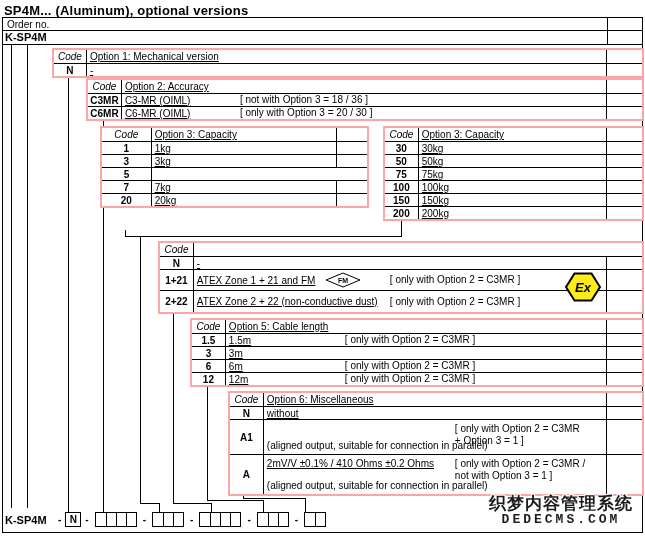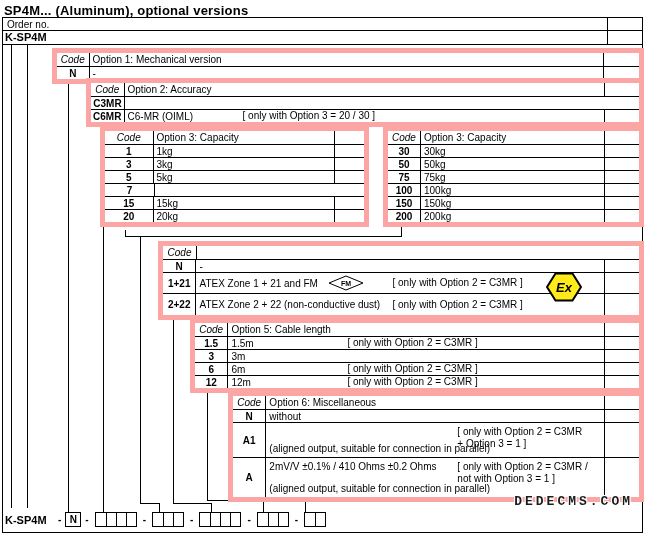--- a/index.html
+++ b/index.html
@@ -9,28 +9,28 @@
     color:#000; font-size:10px;
   }
   .abs { position:absolute; }
   .line { position:absolute; background:#000; }
   #doc-title { left:4px; top:3px; font-size:13px; font-weight:bold; letter-spacing:.2px; }
   #outer-box { left:2px; top:17px; width:641px; height:516px; border:1px solid #000; }
   #order-no-label { left:7px; top:19px; }
   #product-code-label { left:5px; top:31px; font-weight:bold; font-size:11px; }
 
   
-  .tbl { position:absolute; border:5px solid #fca5a5; background:#fff;
+  .tbl { position:absolute; border:2px solid #fca5a5; background:#fff;
          width:calc(var(--cw) + var(--dw) + var(--nw) + 2px); }
   .trow { display:flex; height:13px; }
   .trow + .trow { border-top:1px solid #000; }
   .ccode { width:var(--cw); border-right:1px solid #000; display:flex;
            align-items:center; justify-content:center; font-weight:bold; }
   .cdesc { width:var(--dw); border-right:1px solid #000; display:flex;
-           align-items:center; position:relative; padding-left:3px; }
+           align-items:center; position:relative; padding-left:3px;text-decoration:underline; }
   .cnarrow { width:var(--nw); }
   .thead .ccode { font-weight:normal; font-style:italic; }
   .thead .cdesc { font-weight:normal; }
   .constraint { position:absolute; left:var(--coff,150px); top:50%;
                 transform:translateY(-50%); white-space:pre-line; line-height:12px; }
   .desc2 { position:absolute; left:3px; bottom:3px;margin-top:8px; }
   #t1 { left:52px;  top:48px;  --cw:33px; --dw:522px; --nw:35px; }
   #t2 { left:86px;  top:78px;  --cw:34px; --dw:487px; --nw:35px; --coff:118px; }
   #t3a{ left:100px; top:126px; --cw:50px; --dw:187px; --nw:30px; }
   #t3b{ left:383px; top:126px; --cw:34px; --dw:190px; --nw:35px; }
@@ -49,21 +49,21 @@
   #order-code-line { left:5px; top:510px; display:flex; align-items:center; height:19px; }
   #oc-prefix { font-weight:bold; font-size:11px; width:49px; }
   .dash { margin:0 4px; font-weight:bold; }
   .nbox { width:16px; height:15px; border:1px solid #000; display:flex;
           align-items:center; justify-content:center; font-weight:bold; }
   .bgroup { display:flex; border:1px solid #000; height:15px; margin:0 2px; }
   .bcell { width:10px; height:100%; }
   .bcell + .bcell { border-left:1px solid #000; }
 
   
-  #ex-icon { left:546px; top:272px; }
+  #ex-icon { left:565px; top:272px; }
   #ex-icon text, .fm-wrap text { font-family:"Liberation Sans","DejaVu Sans",sans-serif; }
 
   
   #watermark { right:12px; top:495px; text-align:center; font-weight:bold; color:#1c1c1c;
     text-shadow:-1px -1px 0 #fff,1px -1px 0 #fff,-1px 1px 0 #fff,1px 1px 0 #fff,0 0 2px #fff; }
   #watermark .wm1 { font-size:17px; letter-spacing:1px; line-height:18px; }
   #watermark .wm2 { font-size:13px; letter-spacing:3px; line-height:14px; font-family:"Liberation Mono","DejaVu Sans Mono",monospace; }
 </style>
 </head>
 <body>
@@ -117,20 +117,24 @@
   <div class="tbl" id="t2">
       <div class="trow thead">
         <div class="ccode">Code</div>
         <div class="cdesc">
           <span class="dtext">Option 2: Accuracy</span>
         </div>
         <div class="cnarrow"></div>
       </div>
       <div class="trow">
         <div class="ccode">C3MR</div>
+        <div class="cdesc">
+          <span class="dtext">C3-MR (OIML)</span>
+          <span class="constraint">[ not with Option 3 = 18 / 36 ]</span>
+        </div>
         <div class="cnarrow"></div>
       </div>
       <div class="trow">
         <div class="ccode">C6MR</div>
         <div class="cdesc">
           <span class="dtext">C6-MR (OIML)</span>
           <span class="constraint">[ only with Option 3 = 20 / 30 ]</span>
         </div>
         <div class="cnarrow"></div>
       </div>
@@ -152,33 +156,26 @@
       </div>
       <div class="trow">
         <div class="ccode">3</div>
         <div class="cdesc">
           <span class="dtext">3kg</span>
         </div>
         <div class="cnarrow"></div>
       </div>
       <div class="trow">
         <div class="ccode">5</div>
-        <div class="cdesc">
-          <span class="dtext">5kg</span>
-        </div>
         <div class="cnarrow"></div>
       </div>
       <div class="trow">
         <div class="ccode">7</div>
-        <div class="cnarrow"></div>
-      </div>
-      <div class="trow">
-        <div class="ccode">15</div>
-        <div class="cdesc">
-          <span class="dtext">15kg</span>
+        <div class="cdesc">
+          <span class="dtext">7kg</span>
         </div>
         <div class="cnarrow"></div>
       </div>
       <div class="trow">
         <div class="ccode">20</div>
         <div class="cdesc">
           <span class="dtext">20kg</span>
         </div>
         <div class="cnarrow"></div>
       </div>
@@ -383,15 +380,16 @@
         <span class="bcell"></span>
       </span>
       <span class="dash">-</span>
       <span class="bgroup">
         <span class="bcell"></span>
         <span class="bcell"></span>
       </span>
     </div>
 
   <div class="abs" id="watermark">
+    <div class="wm1">织梦内容管理系统</div>
     <div class="wm2">DEDECMS.COM</div>
   </div>
 </div>
 
 </body></html>

